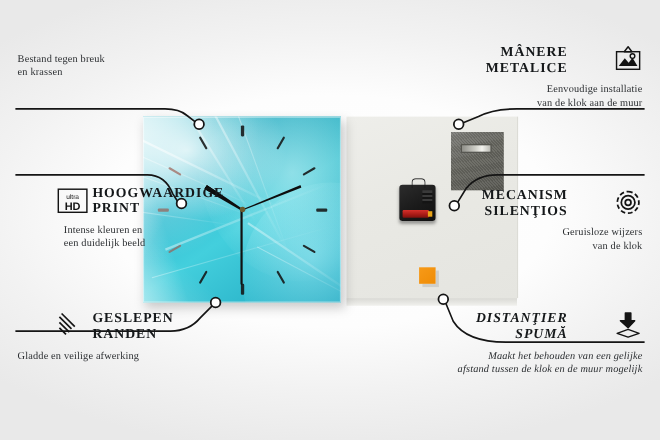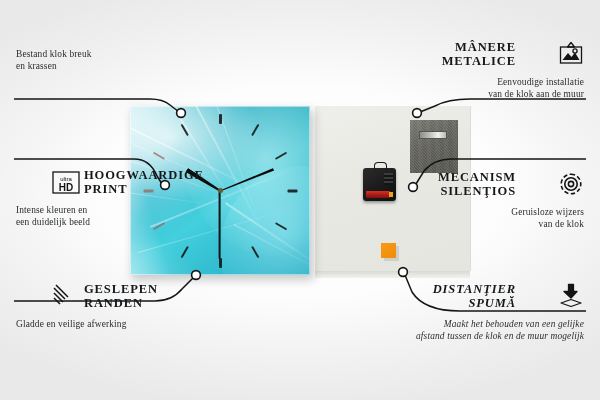--- a/index.html
+++ b/index.html
@@ -183,40 +183,40 @@
       <circle cx="165" cy="185" r="4.4"></circle>
       <circle cx="196" cy="275" r="4.4"></circle>
       <circle cx="417" cy="113" r="4.4"></circle>
       <circle cx="413" cy="187" r="4.4"></circle>
       <circle cx="403" cy="272" r="4.4"></circle>
     </g>
   </svg>
 
   <div class="ctext left" style="left:16px;top:40px;width:190px;">
     <div class="csub" style="padding-top:9px;">
-      <div>Bestand klok breuk</div>
+      <div>Bestand tegen breuk</div>
       <div>en krassen</div>
     </div>
   </div>
 
   <div class="ctext left" style="left:16px;top:168px;width:200px;">
     <div class="rowhead">
       <span class="icon">
         <svg viewBox="0 0 30 26" width="30" height="26">
           <rect x="2" y="3" width="26" height="21" fill="none" stroke="#141414" stroke-width="1.3"></rect>
           <text x="15" y="12" font-family="Liberation Sans, sans-serif" font-size="6" text-anchor="middle" fill="#141414">ultra</text>
           <text x="15" y="21.5" font-family="Liberation Sans, sans-serif" font-size="10" font-weight="bold" text-anchor="middle" fill="#141414">HD</text>
         </svg>
       </span>
       <span class="titlewrap">
         <span class="ctitle">HOOGWAARDIGE</span>
         <span class="ctitle">PRINT</span>
       </span>
     </div>
-    <div class="csub" style="padding-top:9px;">
+    <div class="csub" style="padding-top:9px;margin-left:42px;">
       <div>Intense kleuren en</div>
       <div>een duidelijk beeld</div>
     </div>
   </div>
 
   <div class="ctext left" style="left:16px;top:282px;width:200px;">
     <div class="rowhead">
       <span class="icon">
         <svg viewBox="0 0 26 26" width="26" height="26">
           <g stroke="#141414" stroke-width="1.5" fill="none">

